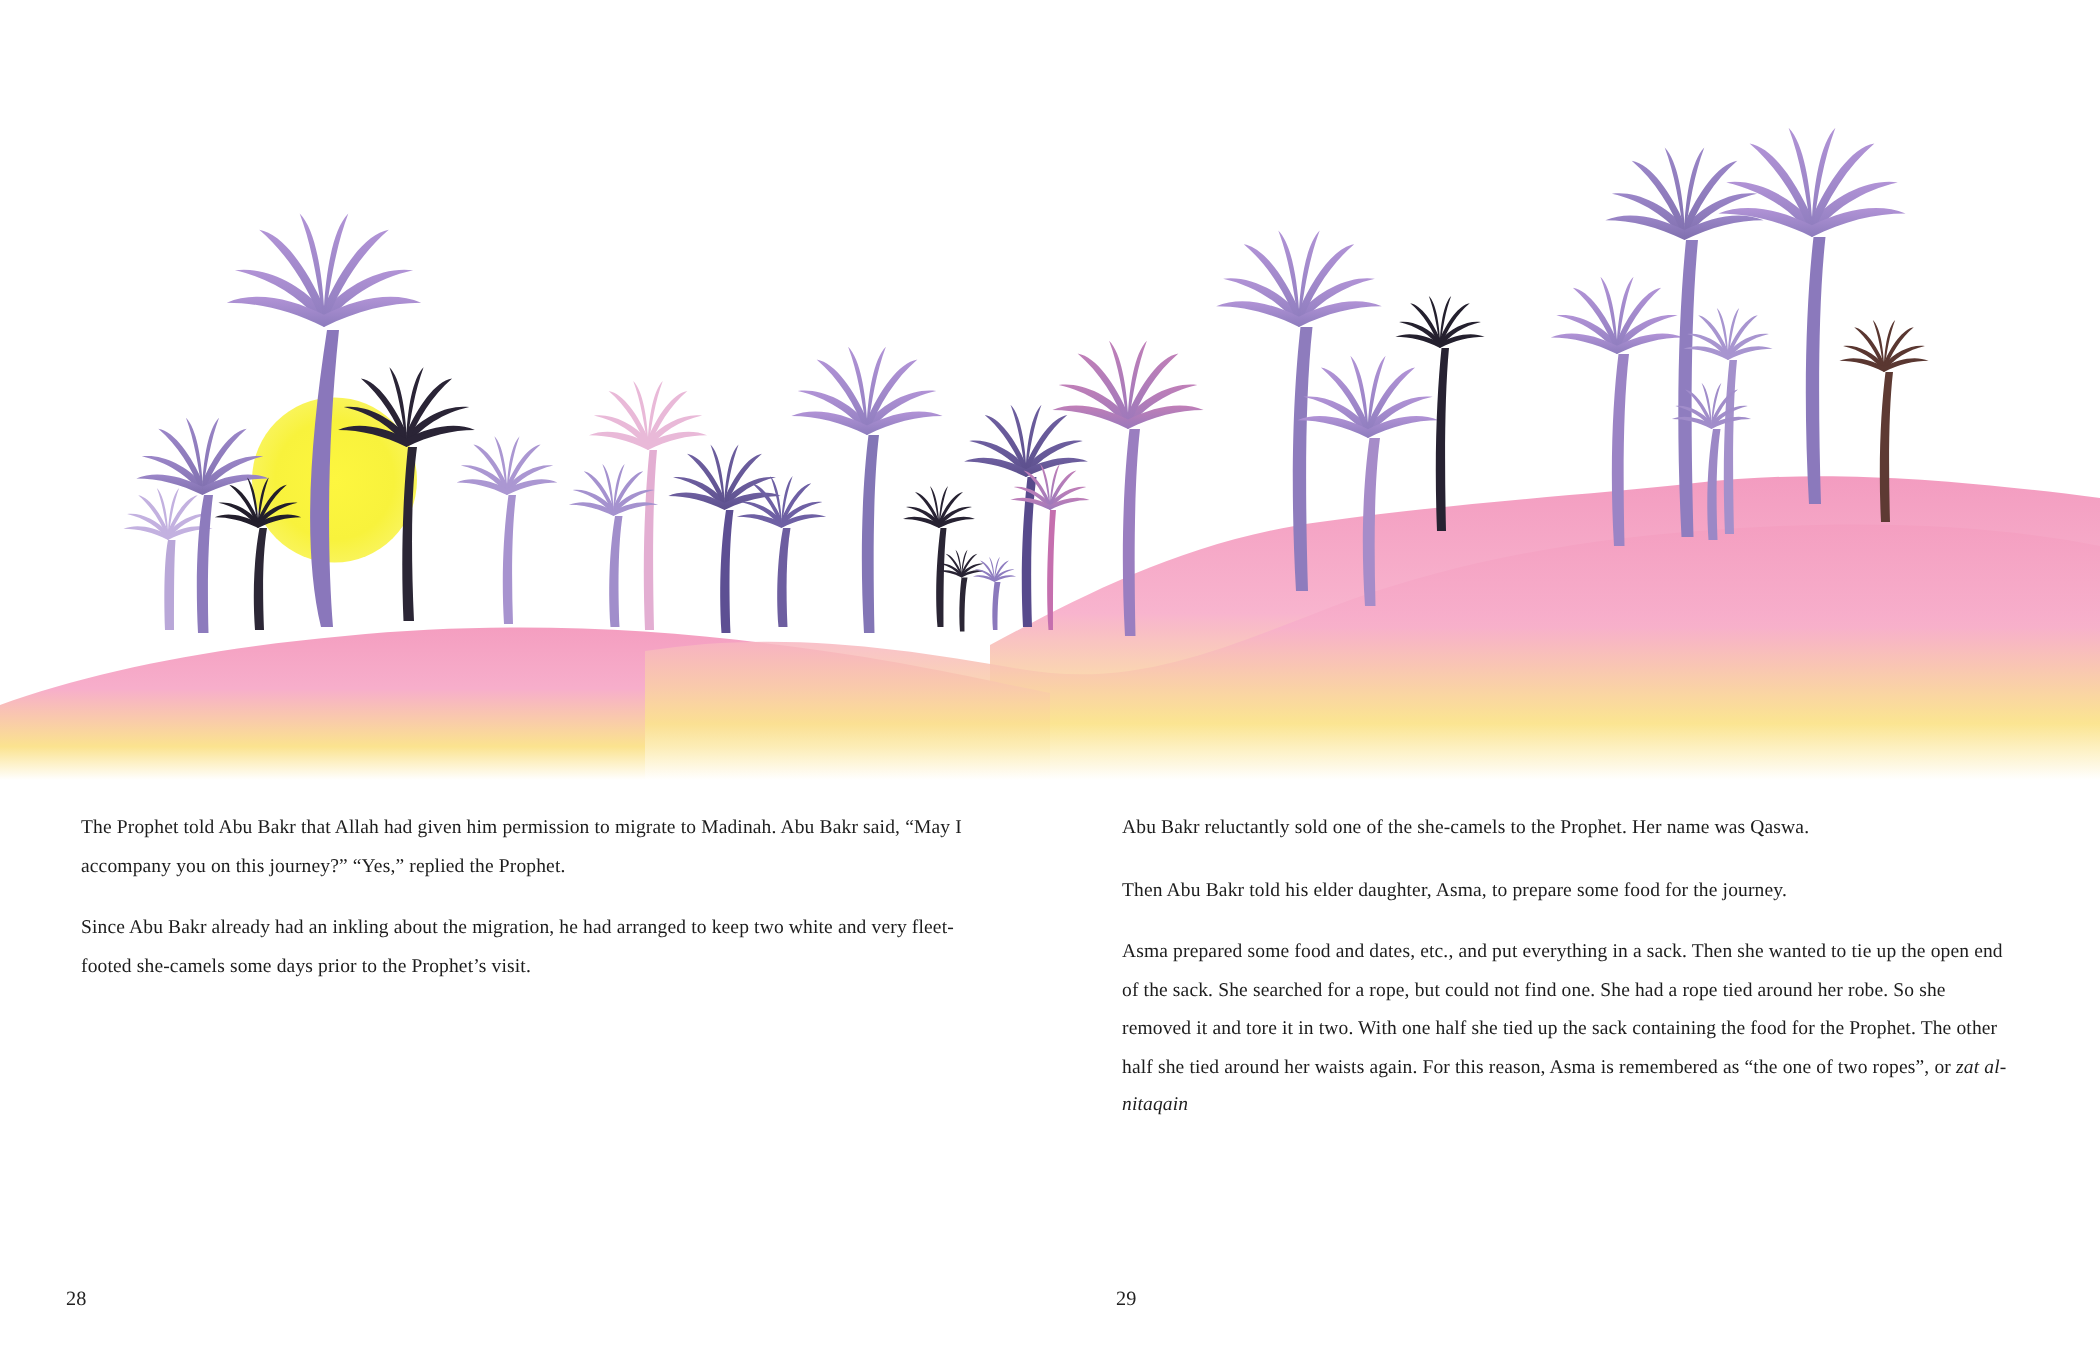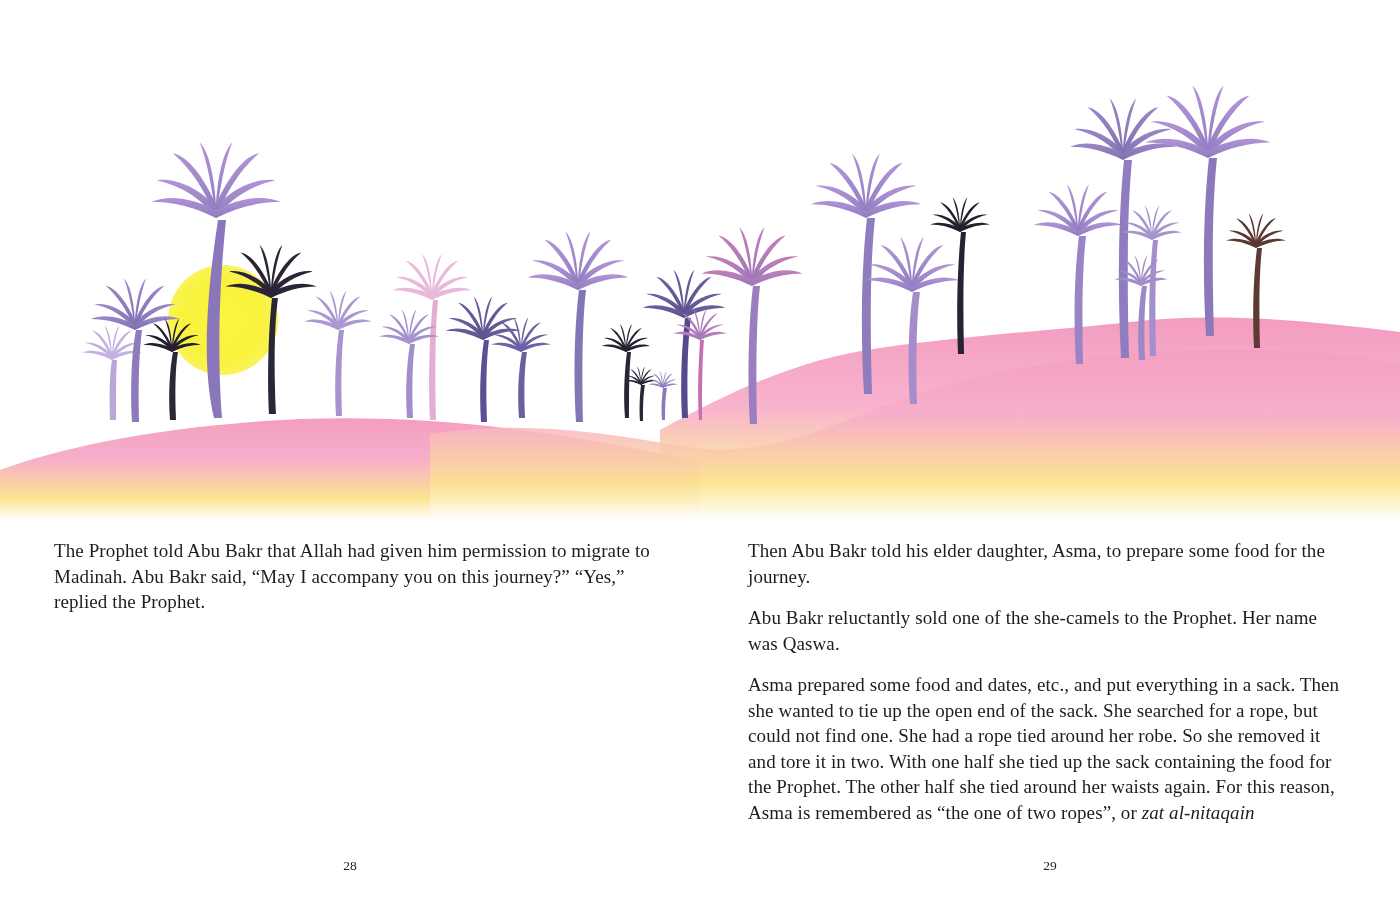--- a/index.html
+++ b/index.html
@@ -45,39 +45,39 @@
   }
   .page-left {
     width: 700px;
     padding: 10px 48px 0 54px;
   }
   .page-right {
     width: 700px;
     padding: 10px 54px 0 48px;
   }
   .para {
-    font-size: 19px;
+    font-size: 13px;
     line-height: 25.5px;
     margin: 0 0 16px 0;
     letter-spacing: 0.1px;
     color: #1d1d1d;
   }
   .para:last-of-type {
     margin-bottom: 0;
   }
   .para em {
   }
   .folio {
     position: absolute;
     bottom: 30px;
     width: 100%;
     left: 0;
-    text-align: center;
     font-size: 13.5px;
     color: #222;
+    padding-left: 44px;
   }
   .page-left .folio { padding-right: 6px; }
   .page-right .folio { padding-right: 10px; }
 </style>
 </head>
 <body>
 
 <div class="illustration">
   <svg width="1400" height="520" viewBox="0 0 1400 520" xmlns="http://www.w3.org/2000/svg">
     <defs>
@@ -319,23 +319,24 @@
       </g>
 
     </g>
   </svg>
 </div>
 
 <div class="spread">
 
   <div class="page page-left">
     <p class="para">The Prophet told Abu Bakr that Allah had given him permission to migrate to Madinah. Abu Bakr said, “May I accompany you on this journey?” “Yes,” replied the Prophet.</p>
+    <p class="para">Since Abu Bakr already had an inkling about the migration, he had arranged to keep two white and very fleet-footed she-camels some days prior to the Prophet’s visit.</p>
     <div class="folio">28</div>
   </div>
 
   <div class="page page-right">
+    <p class="para">Abu Bakr reluctantly sold one of the she-camels to the Prophet. Her name was Qaswa.</p>
     <p class="para">Then Abu Bakr told his elder daughter, Asma, to prepare some food for the journey.</p>
-    <p class="para">Abu Bakr reluctantly sold one of the she-camels to the Prophet. Her name was Qaswa.</p>
     <p class="para"><span>Asma prepared some food and dates, etc., and put everything in a sack. Then she wanted to tie up the open end of the sack. She searched for a rope, but could not find one. She had a rope tied around her robe. So she removed it and tore it in two. With one half she tied up the sack containing the food for the Prophet. The other half she tied around her waists again. For this reason, Asma is remembered as “the one of two ropes”, or </span><em>zat al-nitaqain</em></p>
     <div class="folio">29</div>
   </div>
 
 </div>
 
 </body></html>

